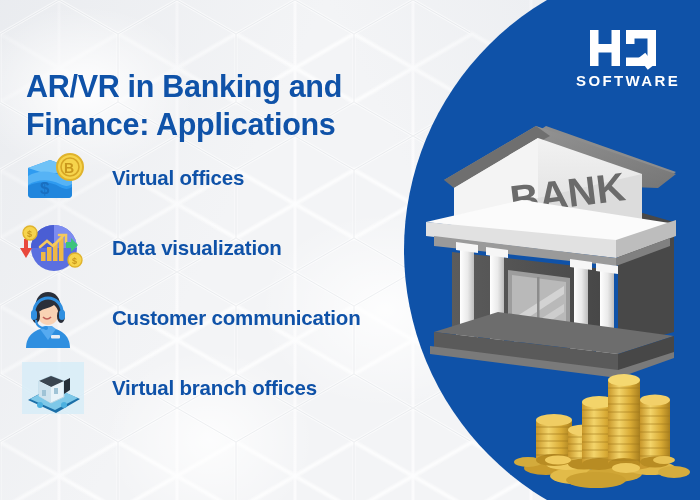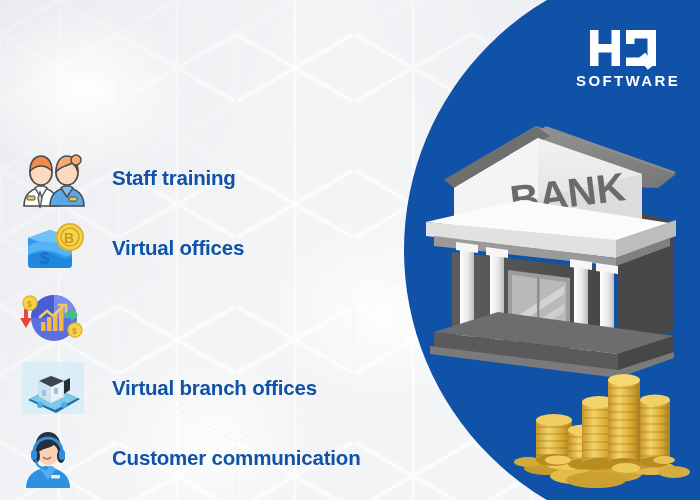--- a/index.html
+++ b/index.html
@@ -163,44 +163,27 @@
         <rect x="35.5" y="4" width="8.5" height="36" fill="#ffffff"></rect>
 
         <path d="M50 4 h30 v36 h-30 v-8.5 h21.5 v-19 h-21.5 z" fill="#ffffff"></path>
         <rect x="50" y="4" width="8.5" height="14" fill="#ffffff"></rect>
         <rect x="66" y="28" width="8.5" height="15" fill="#ffffff" transform="rotate(-38 70 35)"></rect>
       </svg>
     </div>
     <div class="logo-word">SOFTWARE</div>
   </div>
 
+  <h1 class="title">
+    <span class="line">AR/VR in Banking and</span>
+    <span class="line">Finance: Applications</span>
+  </h1>
 
   <div class="features">
 
-    <div class="feature">
-      <span class="feature-icon">
-        <svg width="72" height="64" viewBox="0 0 72 64">
-
-          <path d="M6 60 c0-12 8-18 17-18 c9 0 17 6 17 18 z" fill="#ffffff" stroke="#4a4a4a" stroke-width="1.6"></path>
-          <path d="M17 42 l6 10 l6-10 l-3-2 h-6 z" fill="#f7f7f7" stroke="#4a4a4a" stroke-width="1.4"></path>
-          <path d="M22 46 l2 6 l-2 10 l-2-10 z" fill="#cfd7e3" stroke="#4a4a4a" stroke-width="1.2"></path>
-          <rect x="9" y="50" width="8" height="4" rx="1" fill="#f2c94c" stroke="#4a4a4a" stroke-width="1"></rect>
-          <ellipse cx="23" cy="27" rx="11" ry="12" fill="#fbd9bd" stroke="#4a4a4a" stroke-width="1.6"></ellipse>
-          <path d="M12 25 c0-11 6-15 11-15 c5 0 11 4 11 15 c-4-4-8-5-11-5 c-3 0-7 1-11 5 z" fill="#f08b4a" stroke="#4a4a4a" stroke-width="1.6"></path>
-
-          <path d="M32 60 c0-12 8-18 17-18 c9 0 17 6 17 18 z" fill="#5aa9e6" stroke="#4a4a4a" stroke-width="1.6"></path>
-          <path d="M43 42 l6 9 l6-9 l-3-2 h-6 z" fill="#7dc0f0" stroke="#4a4a4a" stroke-width="1.4"></path>
-          <rect x="51" y="51" width="8" height="4" rx="1" fill="#f2c94c" stroke="#4a4a4a" stroke-width="1"></rect>
-          <ellipse cx="49" cy="27" rx="11" ry="12" fill="#fbd9bd" stroke="#4a4a4a" stroke-width="1.6"></ellipse>
-          <path d="M38 26 c0-12 6-16 11-16 c5 0 11 4 11 16 c-2-6-4-8-6-9 c-4 3-11 3-16 9 z" fill="#f6ab76" stroke="#4a4a4a" stroke-width="1.6"></path>
-          <ellipse cx="58" cy="14" rx="5" ry="5" fill="#f6ab76" stroke="#4a4a4a" stroke-width="1.4"></ellipse>
-        </svg>
-      </span>
-      <span class="feature-label">Staff training</span>
-    </div>
 
     <div class="feature">
       <span class="feature-icon">
         <svg width="72" height="64" viewBox="0 0 72 64">
           <path d="M10 22 l22-8 l22 8 v26 a4 4 0 0 1 -4 4 h-36 a4 4 0 0 1 -4 -4 z" fill="#2f9bf0"></path>
           <path d="M10 22 l22-8 l22 8 l-22 7 z" fill="#6fc2f7"></path>
           <path d="M10 30 c10-6 22-6 34 0 c5 2 8 2 10 0 v8 c-4 3-8 2-12 0 c-11-5-22-5-32 1 z" fill="#56b3f5"></path>
           <path d="M10 40 c10-5 22-5 32 1 c4 2 8 3 12 0 v7 a4 4 0 0 1 -4 4 h-36 a4 4 0 0 1 -4 -4 z" fill="#2186dd"></path>
           <text x="22" y="48" font-family="Liberation Sans, sans-serif" font-size="17" font-weight="bold" fill="#1a6fc0">$</text>
           <circle cx="52" cy="21" r="13" fill="#f6d44c" stroke="#e0b32c" stroke-width="2"></circle>
@@ -224,39 +207,21 @@
           <path d="M22 31 l7-6 l6 5 l10-10" fill="none" stroke="#f5c95e" stroke-width="2.6" stroke-linecap="round"></path>
           <path d="M41 19 h7 v7" fill="none" stroke="#f5c95e" stroke-width="2.6" stroke-linecap="round"></path>
           <path d="M53 22 l7 7 l-7 7 v-4 h-5 v-6 h5 z" fill="#3cc47c"></path>
           <path d="M14 32 l-6 10 l-6-10 h4 v-9 h4 v9 z" fill="#e8483c"></path>
           <circle cx="12" cy="17" r="7" fill="#f6d44c" stroke="#e0b32c" stroke-width="1.4"></circle>
           <text x="9" y="21" font-family="Liberation Sans, sans-serif" font-size="9" font-weight="bold" fill="#c9971d">$</text>
           <circle cx="57" cy="44" r="7" fill="#f6d44c" stroke="#e0b32c" stroke-width="1.4"></circle>
           <text x="54" y="48" font-family="Liberation Sans, sans-serif" font-size="9" font-weight="bold" fill="#c9971d">$</text>
         </svg>
       </span>
-    </div>
-
-    <div class="feature">
-      <span class="feature-icon">
-        <svg width="72" height="64" viewBox="0 0 72 64">
-          <rect x="4" y="6" width="62" height="52" fill="#d6ecf7" opacity=".8"></rect>
-          <path d="M10 44 l24-13 l28 12 l-24 14 z" fill="#1b6fa8"></path>
-          <path d="M12 43 l23-12 l25 11 l-23 12 z" fill="#7ec8e8"></path>
-          <path d="M33 20 l13 5 v16 l-13 6 l-12-7 v-15 z" fill="#e8f3f9" stroke="#b6d5e4" stroke-width="1"></path>
-          <path d="M33 20 l13 5 l-13 6 l-12-6 z" fill="#3a4550"></path>
-          <path d="M33 31 v16 l-12-7 v-15 z" fill="#cfe3ee"></path>
-          <rect x="24" y="34" width="4" height="6" fill="#9fc3d6"></rect>
-          <rect x="36" y="32" width="4" height="6" fill="#9fc3d6"></rect>
-          <path d="M46 25 l6-3 l0 12 l-6 4 z" fill="#262f38"></path>
-          <circle cx="22" cy="49" r="3" fill="#4bb0df"></circle>
-          <circle cx="46" cy="49" r="3" fill="#4bb0df"></circle>
-        </svg>
-      </span>
-      <span class="feature-label">Virtual branch offices</span>
+      <span class="feature-label">Data visualization</span>
     </div>
 
     <div class="feature">
       <span class="feature-icon">
         <svg width="72" height="64" viewBox="0 0 72 64">
           <path d="M8 62 c0-13 10-20 22-20 c12 0 22 7 22 20 z" fill="#2f8fe0"></path>
           <path d="M22 43 l8 11 l8-11 l-4-3 h-8 z" fill="#56aaf0"></path>
           <rect x="33" y="49" width="9" height="3.5" rx="1" fill="#e8eef5"></rect>
           <ellipse cx="30" cy="26" rx="11" ry="13" fill="#f9d2b4"></ellipse>
           <path d="M17 24 c0-13 6-18 13-18 c7 0 13 5 13 18 c0 6-1 9-2 11 c1-8-2-14-5-16 c-5 4-13 3-17 9 c-1 2-2 4-2 7 c-1-3 0-8 0-11 z" fill="#2a2f3a"></path>
@@ -264,20 +229,39 @@
           <ellipse cx="43" cy="30" rx="4" ry="7" fill="#2a2f3a"></ellipse>
           <path d="M16 26 a14 14 0 0 1 28 0" fill="none" stroke="#2f8fe0" stroke-width="3"></path>
           <rect x="13" y="24" width="6" height="10" rx="3" fill="#2f8fe0"></rect>
           <rect x="41" y="24" width="6" height="10" rx="3" fill="#2f8fe0"></rect>
           <path d="M18 34 c0 6 5 8 9 8" fill="none" stroke="#2f8fe0" stroke-width="2.2"></path>
           <circle cx="28" cy="42" r="2" fill="#2f8fe0"></circle>
           <path d="M25 31 q4 4 8 0" fill="none" stroke="#c0615a" stroke-width="1.6"></path>
         </svg>
       </span>
       <span class="feature-label">Customer communication</span>
+    </div>
+
+    <div class="feature">
+      <span class="feature-icon">
+        <svg width="72" height="64" viewBox="0 0 72 64">
+          <rect x="4" y="6" width="62" height="52" fill="#d6ecf7" opacity=".8"></rect>
+          <path d="M10 44 l24-13 l28 12 l-24 14 z" fill="#1b6fa8"></path>
+          <path d="M12 43 l23-12 l25 11 l-23 12 z" fill="#7ec8e8"></path>
+          <path d="M33 20 l13 5 v16 l-13 6 l-12-7 v-15 z" fill="#e8f3f9" stroke="#b6d5e4" stroke-width="1"></path>
+          <path d="M33 20 l13 5 l-13 6 l-12-6 z" fill="#3a4550"></path>
+          <path d="M33 31 v16 l-12-7 v-15 z" fill="#cfe3ee"></path>
+          <rect x="24" y="34" width="4" height="6" fill="#9fc3d6"></rect>
+          <rect x="36" y="32" width="4" height="6" fill="#9fc3d6"></rect>
+          <path d="M46 25 l6-3 l0 12 l-6 4 z" fill="#262f38"></path>
+          <circle cx="22" cy="49" r="3" fill="#4bb0df"></circle>
+          <circle cx="46" cy="49" r="3" fill="#4bb0df"></circle>
+        </svg>
+      </span>
+      <span class="feature-label">Virtual branch offices</span>
     </div>
 
   </div>
 
   <div class="bank-art">
     <svg width="300" height="260" viewBox="0 0 300 260">
       <defs>
         <linearGradient id="roofG" x1="0" y1="0" x2="1" y2="1">
           <stop offset="0%" stop-color="#9a9a9a"></stop>
           <stop offset="100%" stop-color="#767676"></stop>

